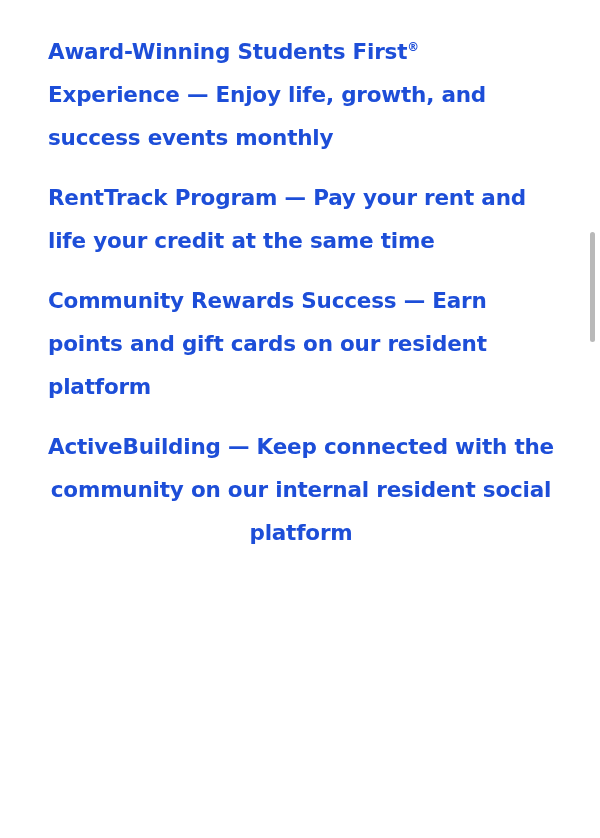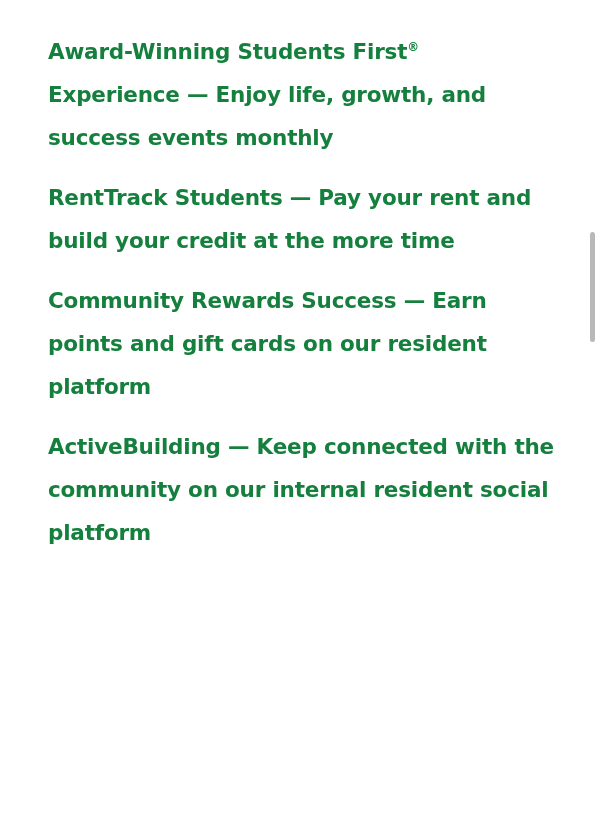--- a/index.html
+++ b/index.html
@@ -22,26 +22,27 @@
   .content {
     position: absolute;
     left: 48px;
     top: 30px;
     width: 506px;
   }
   .benefit {
     font-size: 21.5px;
     line-height: 43px;
     font-weight: 700;
-    color: #15803d;
+    color: #1d4ed8;
     letter-spacing: -0.2px;
     margin: 0 0 17px 0;
   }
   .benefit:last-child {
     margin-bottom: 0;
+    text-align: center;
   }
   .benefit sup {
     font-size: 0.55em;
     vertical-align: super;
     line-height: 0;
     font-weight: 700;
   }
   .scrollbar-track {
     position: absolute;
     right: 5px;
@@ -62,21 +63,21 @@
 </style>
 </head>
 <body>
 
 <div class="page">
   <div class="content">
     <p class="benefit">
       <span>Award-Winning Students First</span><sup>®</sup><span> Experience — Enjoy life, growth, and success events monthly</span>
     </p>
     <p class="benefit">
-      <span>RentTrack Students</span><span> — Pay your rent and build your credit at the more time</span>
+      <span>RentTrack Program</span><span> — Pay your rent and life your credit at the same time</span>
     </p>
     <p class="benefit">
       <span>Community Rewards Success</span><span> — Earn points and gift cards on our resident platform</span>
     </p>
     <p class="benefit">
       <span>ActiveBuilding</span><span> — Keep connected with the community on our internal resident social platform</span>
     </p>
   </div>
 
   <div class="scrollbar-track"></div>

